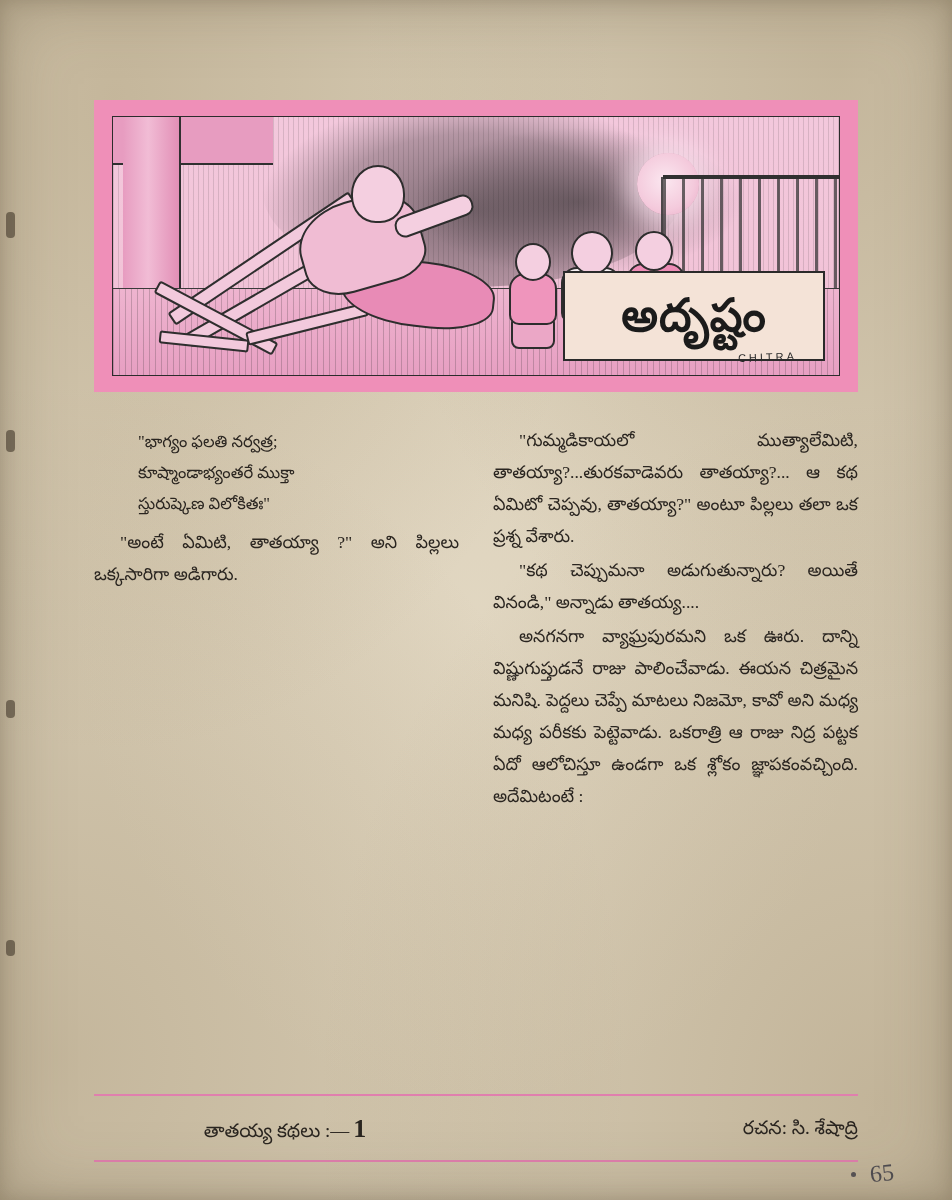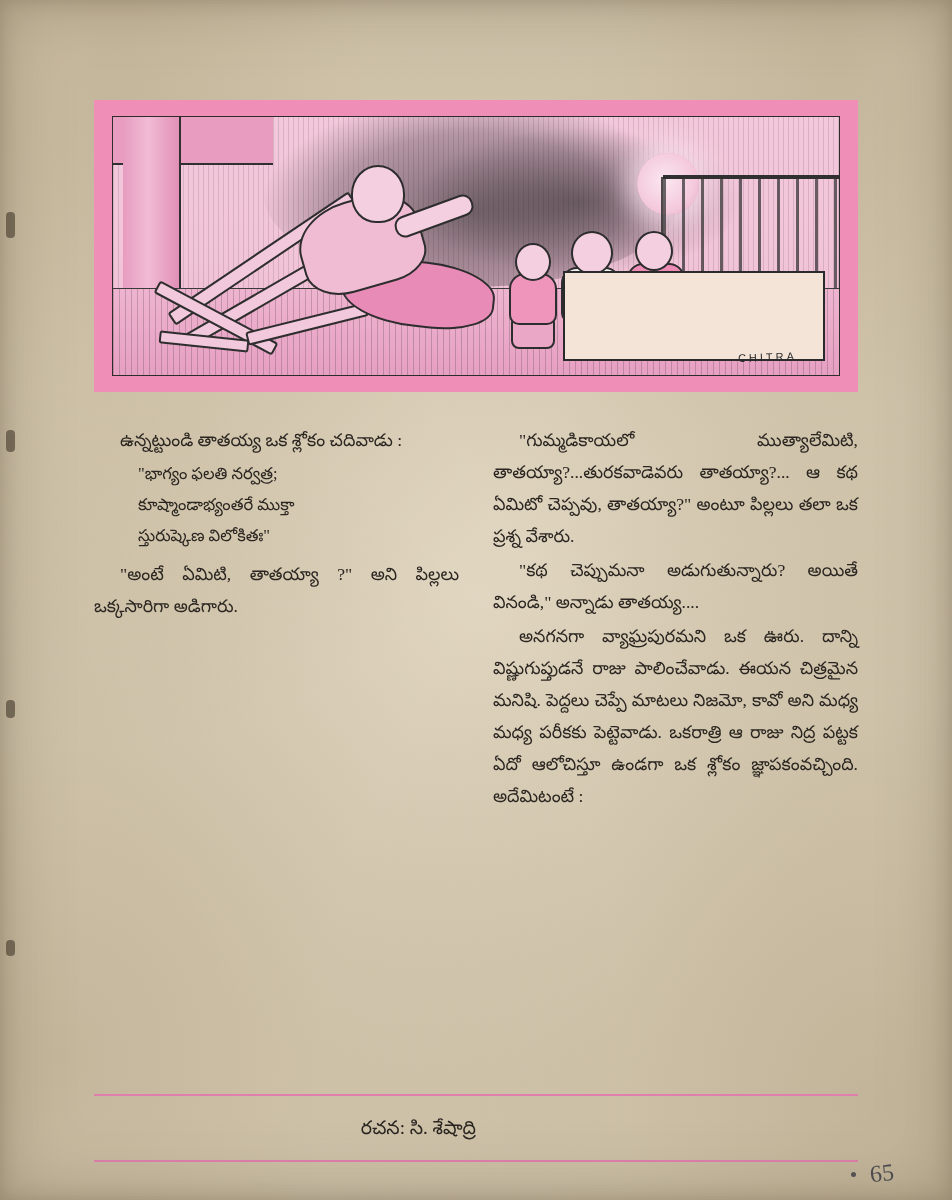--- a/index.html
+++ b/index.html
@@ -411,47 +411,50 @@
           <div class="torso"></div>
           <div class="head"></div>
       </div>
       <div class="kid kid-c">
         <div class="legs"></div>
           <div class="torso"></div>
           <div class="head"></div>
       </div>
 
       <div class="title-box">
+        <span class="title-text">అదృష్టం</span>
         <span class="artist-sign">CHITRA</span>
       </div>
     </div>
   </div>
 
   <div class="columns">
 
     <div class="col">
-      <p class="indent">ఉన్నట్టుండి తాతయ్య ఒక శ్లోకం చదివాడు :</p>
       <div class="verse">
         <div>"భాగ్యం ఫలతి నర్వత్ర;</div>
         <div>కూష్మాండాభ్యంతరే ముక్తా</div>
         <div>స్తురుష్కెణ విలోకితః"</div>
       </div>
       <p class="indent">"అంటే ఏమిటి, తాతయ్యా ?" అని పిల్లలు ఒక్కసారిగా అడిగారు.</p>
     </div>
 
     <div class="col">
       <p class="indent">"గుమ్మడికాయలో ముత్యాలేమిటి, తాతయ్యా?...తురకవాడెవరు తాతయ్యా?... ఆ కథ ఏమిటో చెప్పవు, తాతయ్యా?" అంటూ పిల్లలు తలా ఒక ప్రశ్న వేశారు.</p>
       <p class="indent">"కథ చెప్పుమనా అడుగుతున్నారు? అయితే వినండి," అన్నాడు తాతయ్య....</p>
       <p class="indent">అనగనగా వ్యాఘ్రపురమని ఒక ఊరు. దాన్ని విష్ణుగుప్తుడనే రాజు పాలించేవాడు. ఈయన చిత్రమైన మనిషి. పెద్దలు చెప్పే మాటలు నిజమో, కావో అని మధ్య మధ్య పరీకకు పెట్టెవాడు. ఒకరాత్రి ఆ రాజు నిద్ర పట్టక ఏదో ఆలోచిస్తూ ఉండగా ఒక శ్లోకం జ్ఞాపకంవచ్చింది. అదేమిటంటే :</p>
     </div>
 
   </div>
 
   <div class="rule rule-top"></div>
   <div class="footer">
+    <div class="footer-left">
+      <span>తాతయ్య కథలు :—</span><span class="pageno">1</span>
+    </div>
     <div class="footer-right">రచన: సి. శేషాద్రి</div>
   </div>
   <div class="rule rule-bottom"></div>
 
   <div class="scan-dot"></div>
   <div class="scan-note">65</div>
 
   <div class="edge-shade"></div>
 </div>
 

